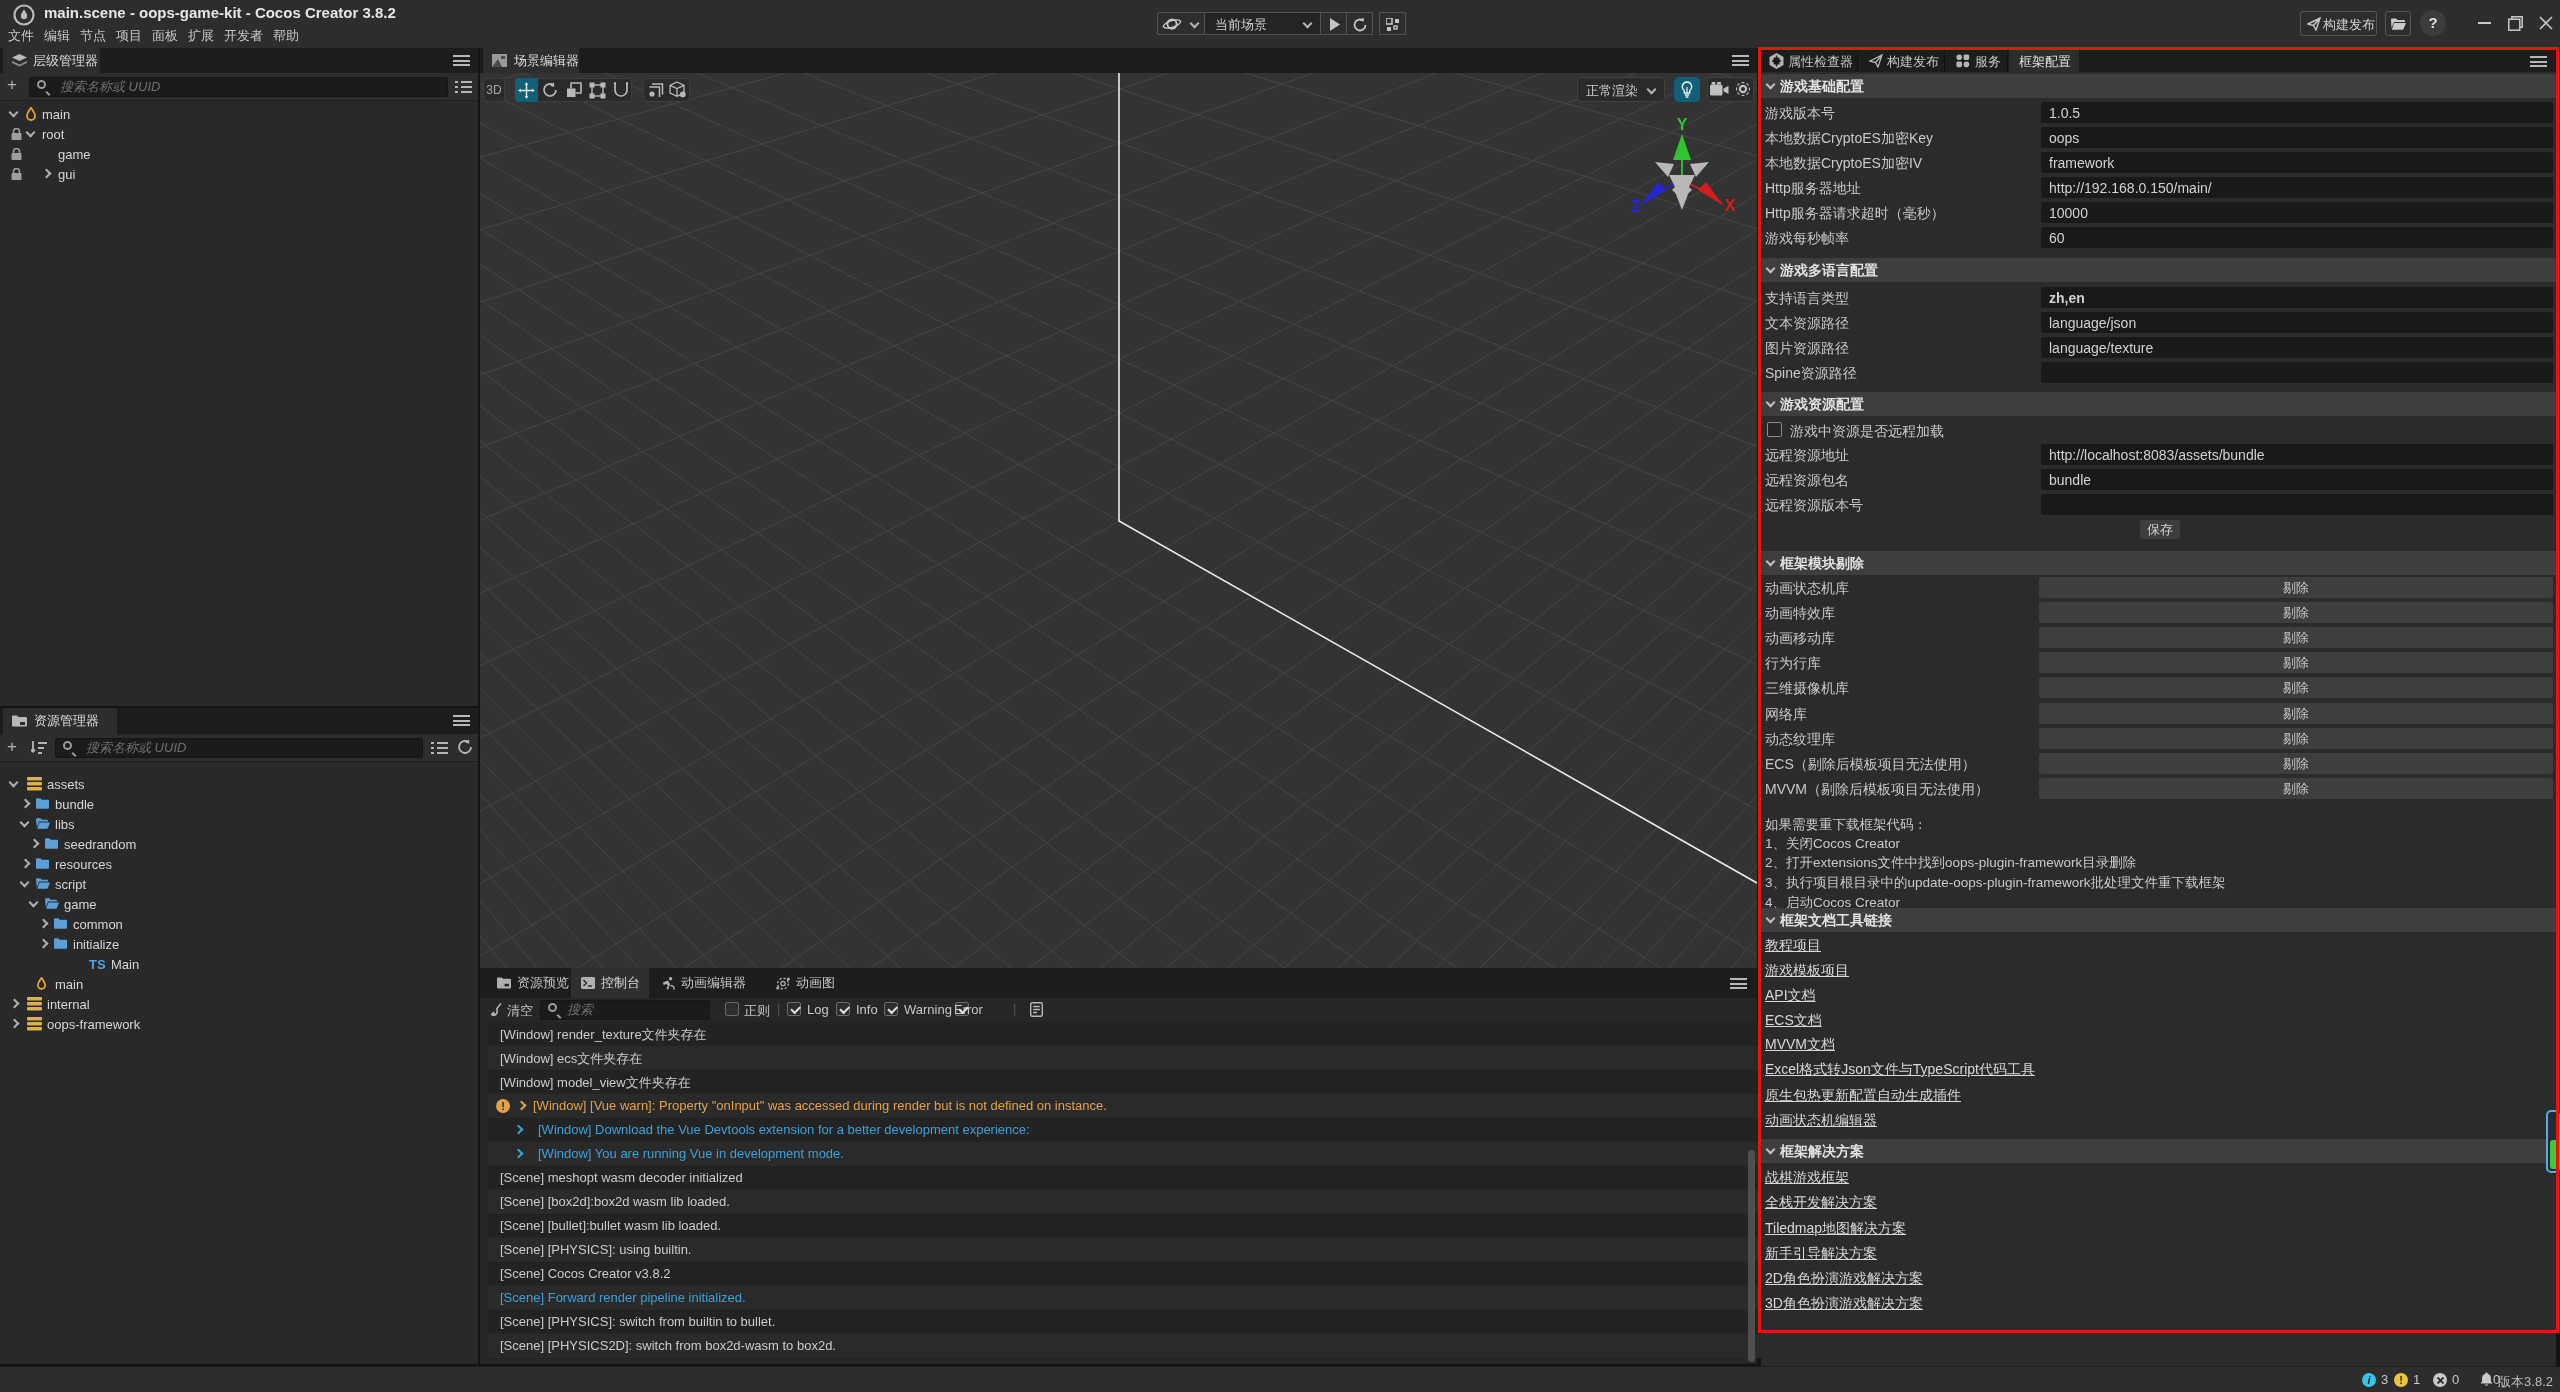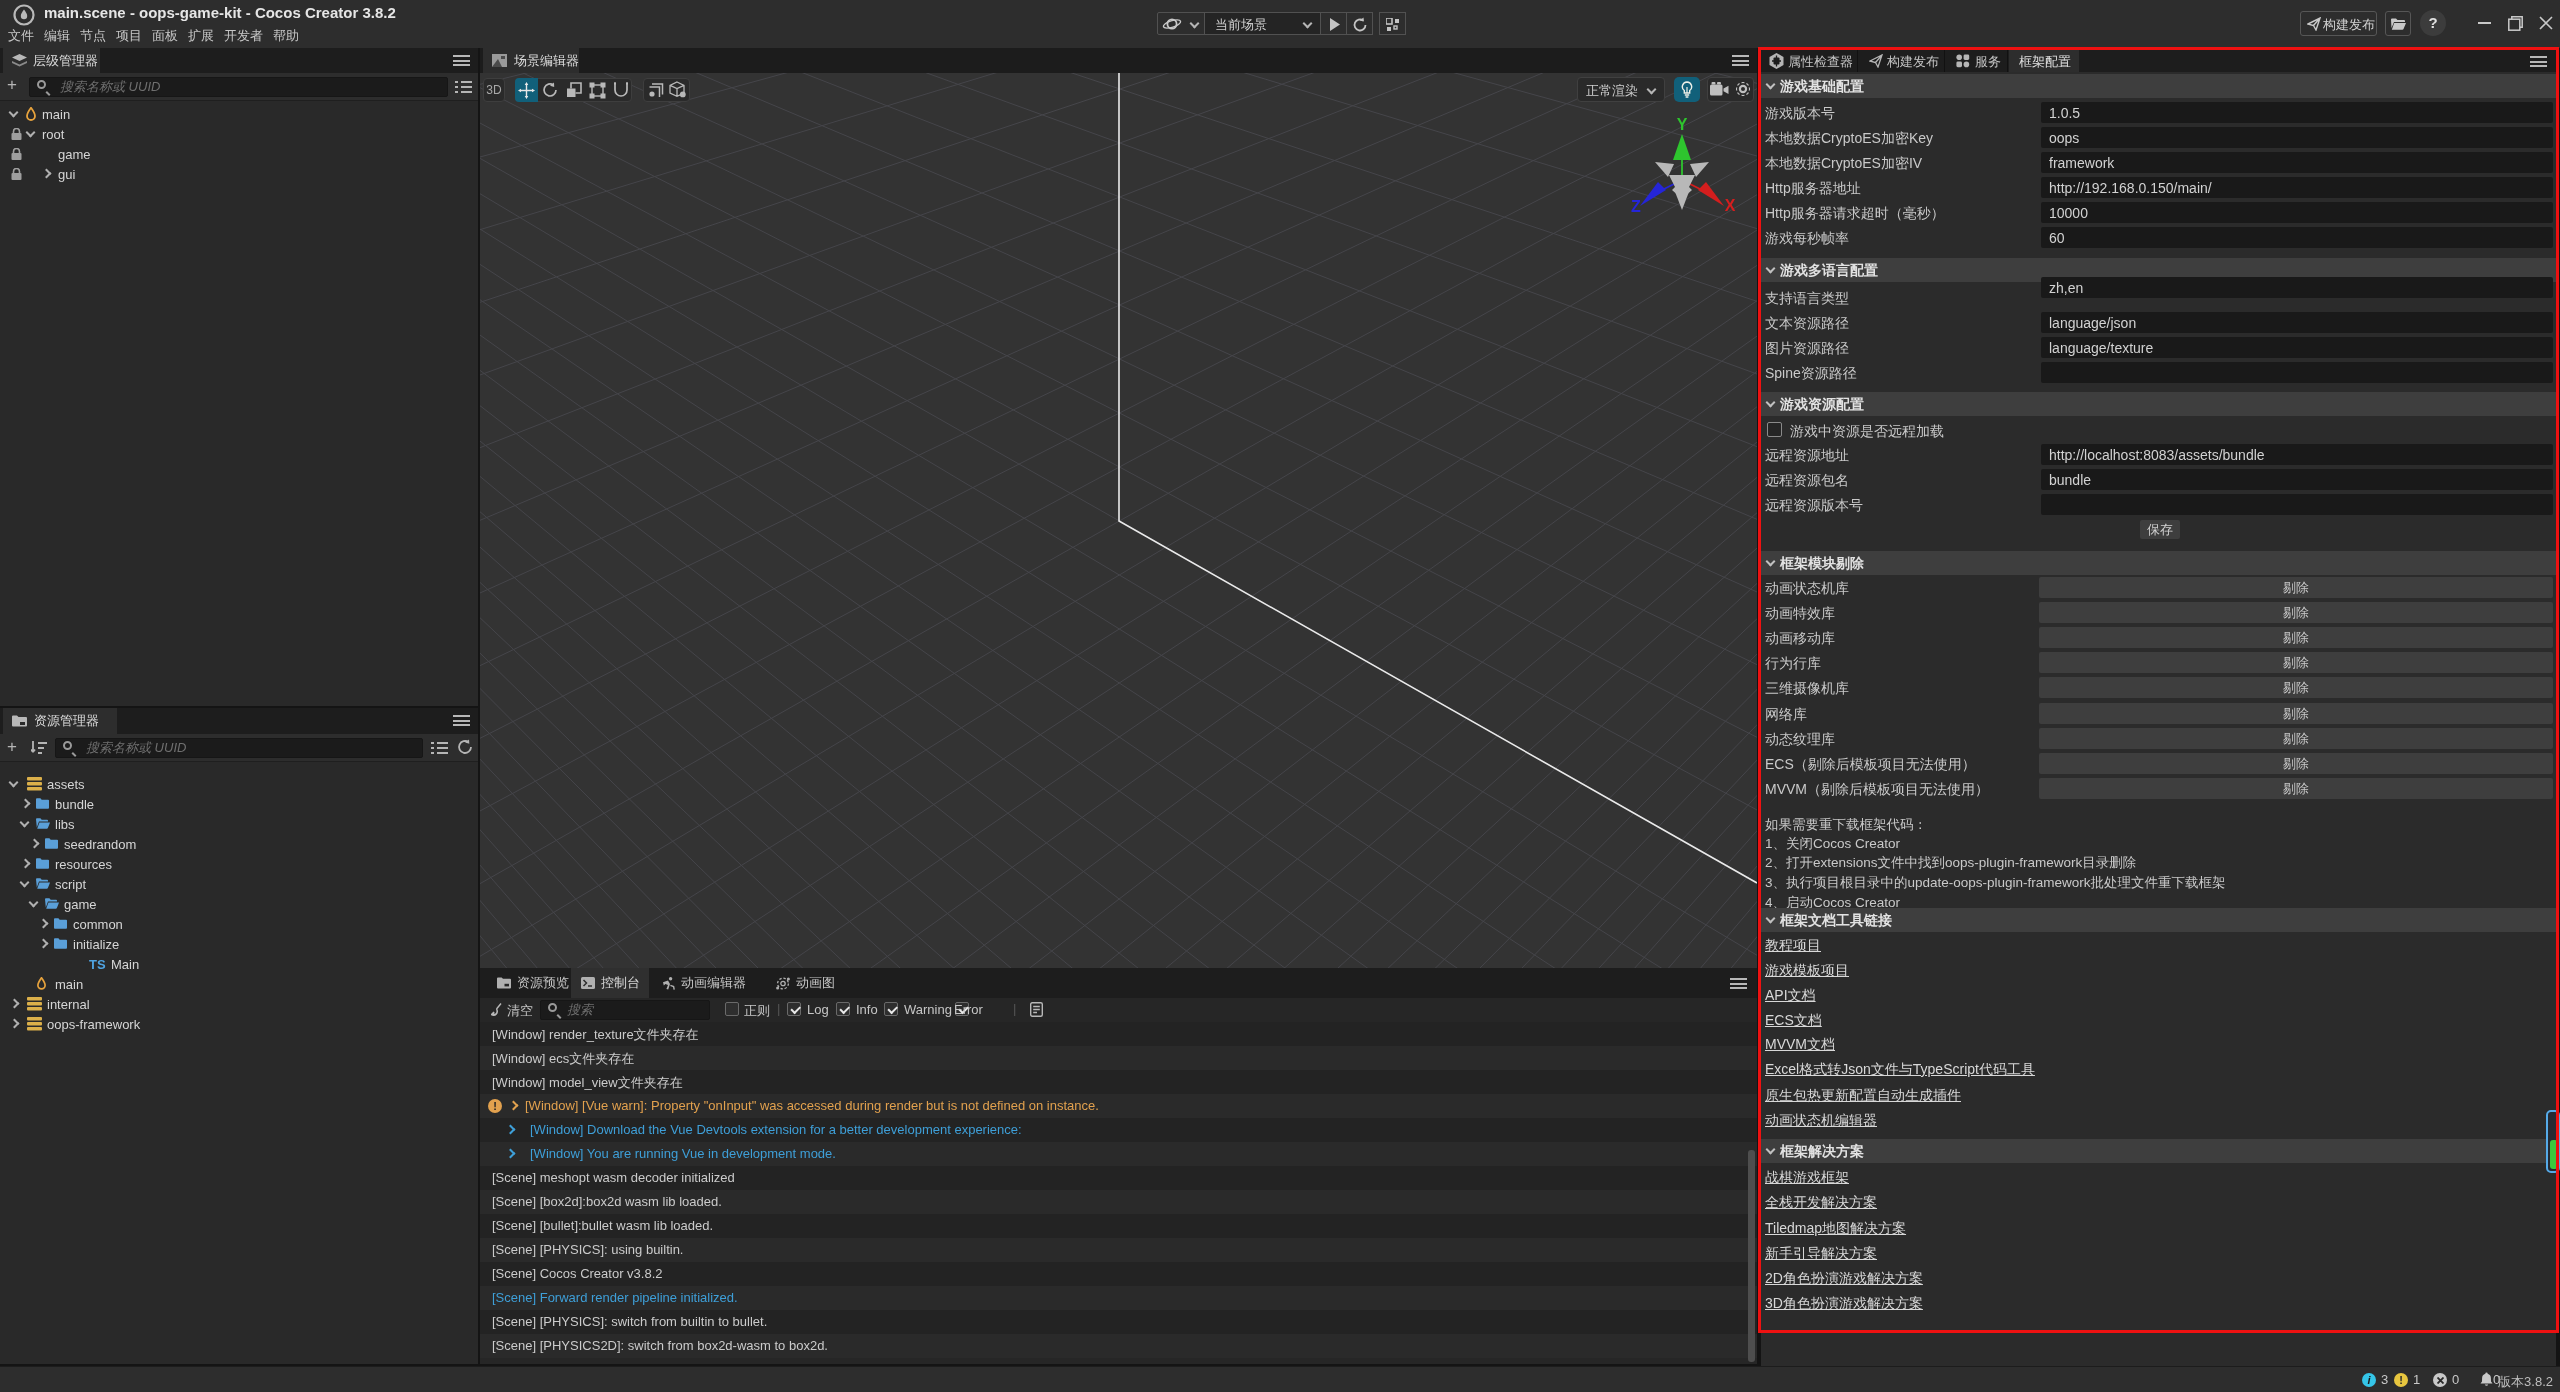--- a/index.html
+++ b/index.html
@@ -15,21 +15,21 @@
 .searchbox { position:absolute; background:#1b1b1b; border:1px solid #161616; border-radius:2px; }
 .searchbox .ph { position:absolute; left:30px; top:50%; transform:translateY(-50%); font-style:italic; color:#6f6f6f; font-size:13px; }
 .mag { position:absolute; left:7px; top:50%; margin-top:-7px; width:9px; height:9px; border:2px solid #9a9a9a; border-radius:50%; }
 .mag:after { content:""; position:absolute; left:8px; top:9px; width:2px; height:5px; background:#9a9a9a; transform:rotate(-45deg); }
 .chev { display:inline-block; width:7px; height:7px; border-right:2px solid #b0b0b0; border-bottom:2px solid #b0b0b0; }
 .chev.down { transform:rotate(45deg); }
 .chev.right { transform:rotate(-45deg); }
 .trow { position:absolute; left:0; right:0; height:20px; font-size:13px; color:#d6d6d6; }
 .trow span.lbl { position:absolute; top:50%; transform:translateY(-50%); }
 .ticon { position:absolute; top:50%; }
-.crow { position:absolute; left:0; width:1277px; height:24px; }
+.crow { position:absolute; left:8px; width:1277px; height:24px; }
 .ct { position:absolute; top:4px; white-space:nowrap; }
 .cbk { width:14px; height:14px; background:#2e2e2e; border:1px solid #6a6a6a; border-radius:2px; }
 .cbk:after { content:""; position:absolute; left:2.5px; top:3px; width:7px; height:3.5px; border-left:2px solid #e8e8e8; border-bottom:2px solid #e8e8e8; transform:rotate(-45deg); }
 .rsec { position:absolute; left:0; width:795px; height:24px; background:#3e3e3e; color:#e2e2e2; font-weight:bold; font-size:14px; }
 .rsec .t { position:absolute; left:19px; top:4px; }
 .rsec .c { position:absolute; left:6px; top:7px; width:7px; height:7px; border-right:2px solid #c0c0c0; border-bottom:2px solid #c0c0c0; transform:rotate(45deg); }
 .rlbl { position:absolute; left:4px; font-size:14px; color:#c9c9c9; white-space:nowrap; }
 .rval { position:absolute; left:280px; width:512px; height:21px; background:#191919; border-radius:2px; color:#d2d2d2; font-size:14px; }
 .rval span { position:absolute; left:8px; top:3px; white-space:nowrap; }
 .rbar { position:absolute; left:278px; width:514px; height:21px; background:#3e3e3e; border-radius:2px; color:#c9c9c9; font-size:13px; text-align:center; line-height:21px; }
@@ -672,21 +672,21 @@
     <div class="rlbl" style="top:180px;">游戏每秒帧率</div>
       <div class="rval" style="top:177px;">
         <span>60</span>
       </div>
 
     <div class="rsec" style="top:208px;">
         <span class="c"></span>
         <span class="t">游戏多语言配置</span>
       </div>
     <div class="rlbl" style="top:240px;">支持语言类型</div>
-      <div class="rval" style="top:227px;">
+      <div class="rval" style="top:237px;font-weight:bold;">
         <span>zh,en</span>
       </div>
     <div class="rlbl" style="top:265px;">文本资源路径</div>
       <div class="rval" style="top:262px;">
         <span>language/json</span>
       </div>
     <div class="rlbl" style="top:290px;">图片资源路径</div>
       <div class="rval" style="top:287px;">
         <span>language/texture</span>
       </div>

